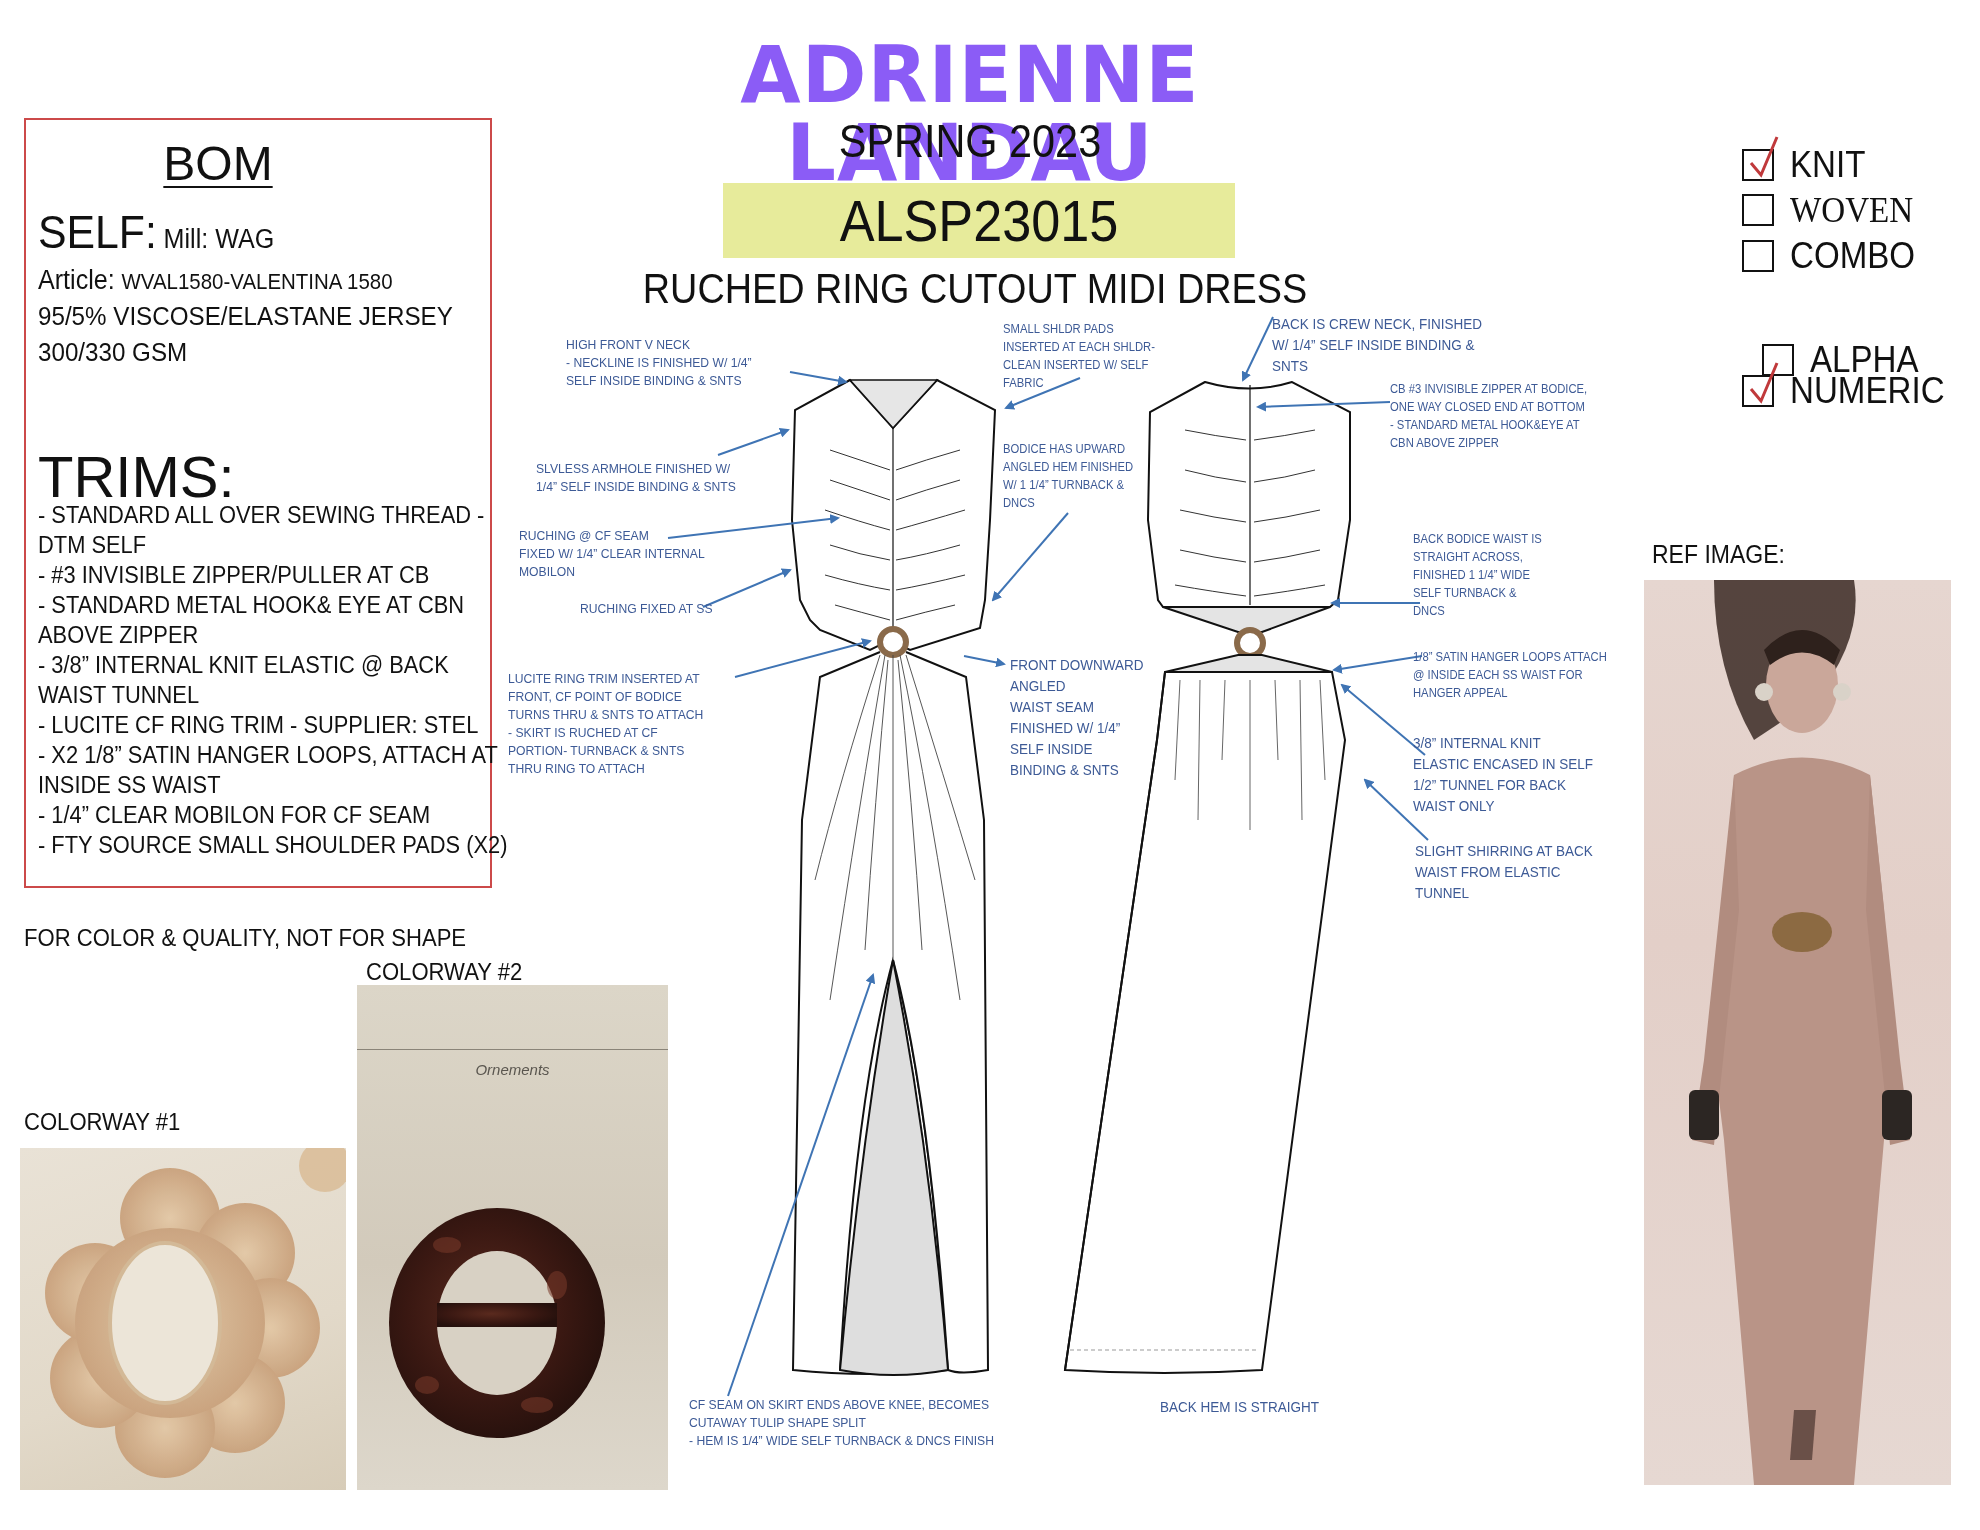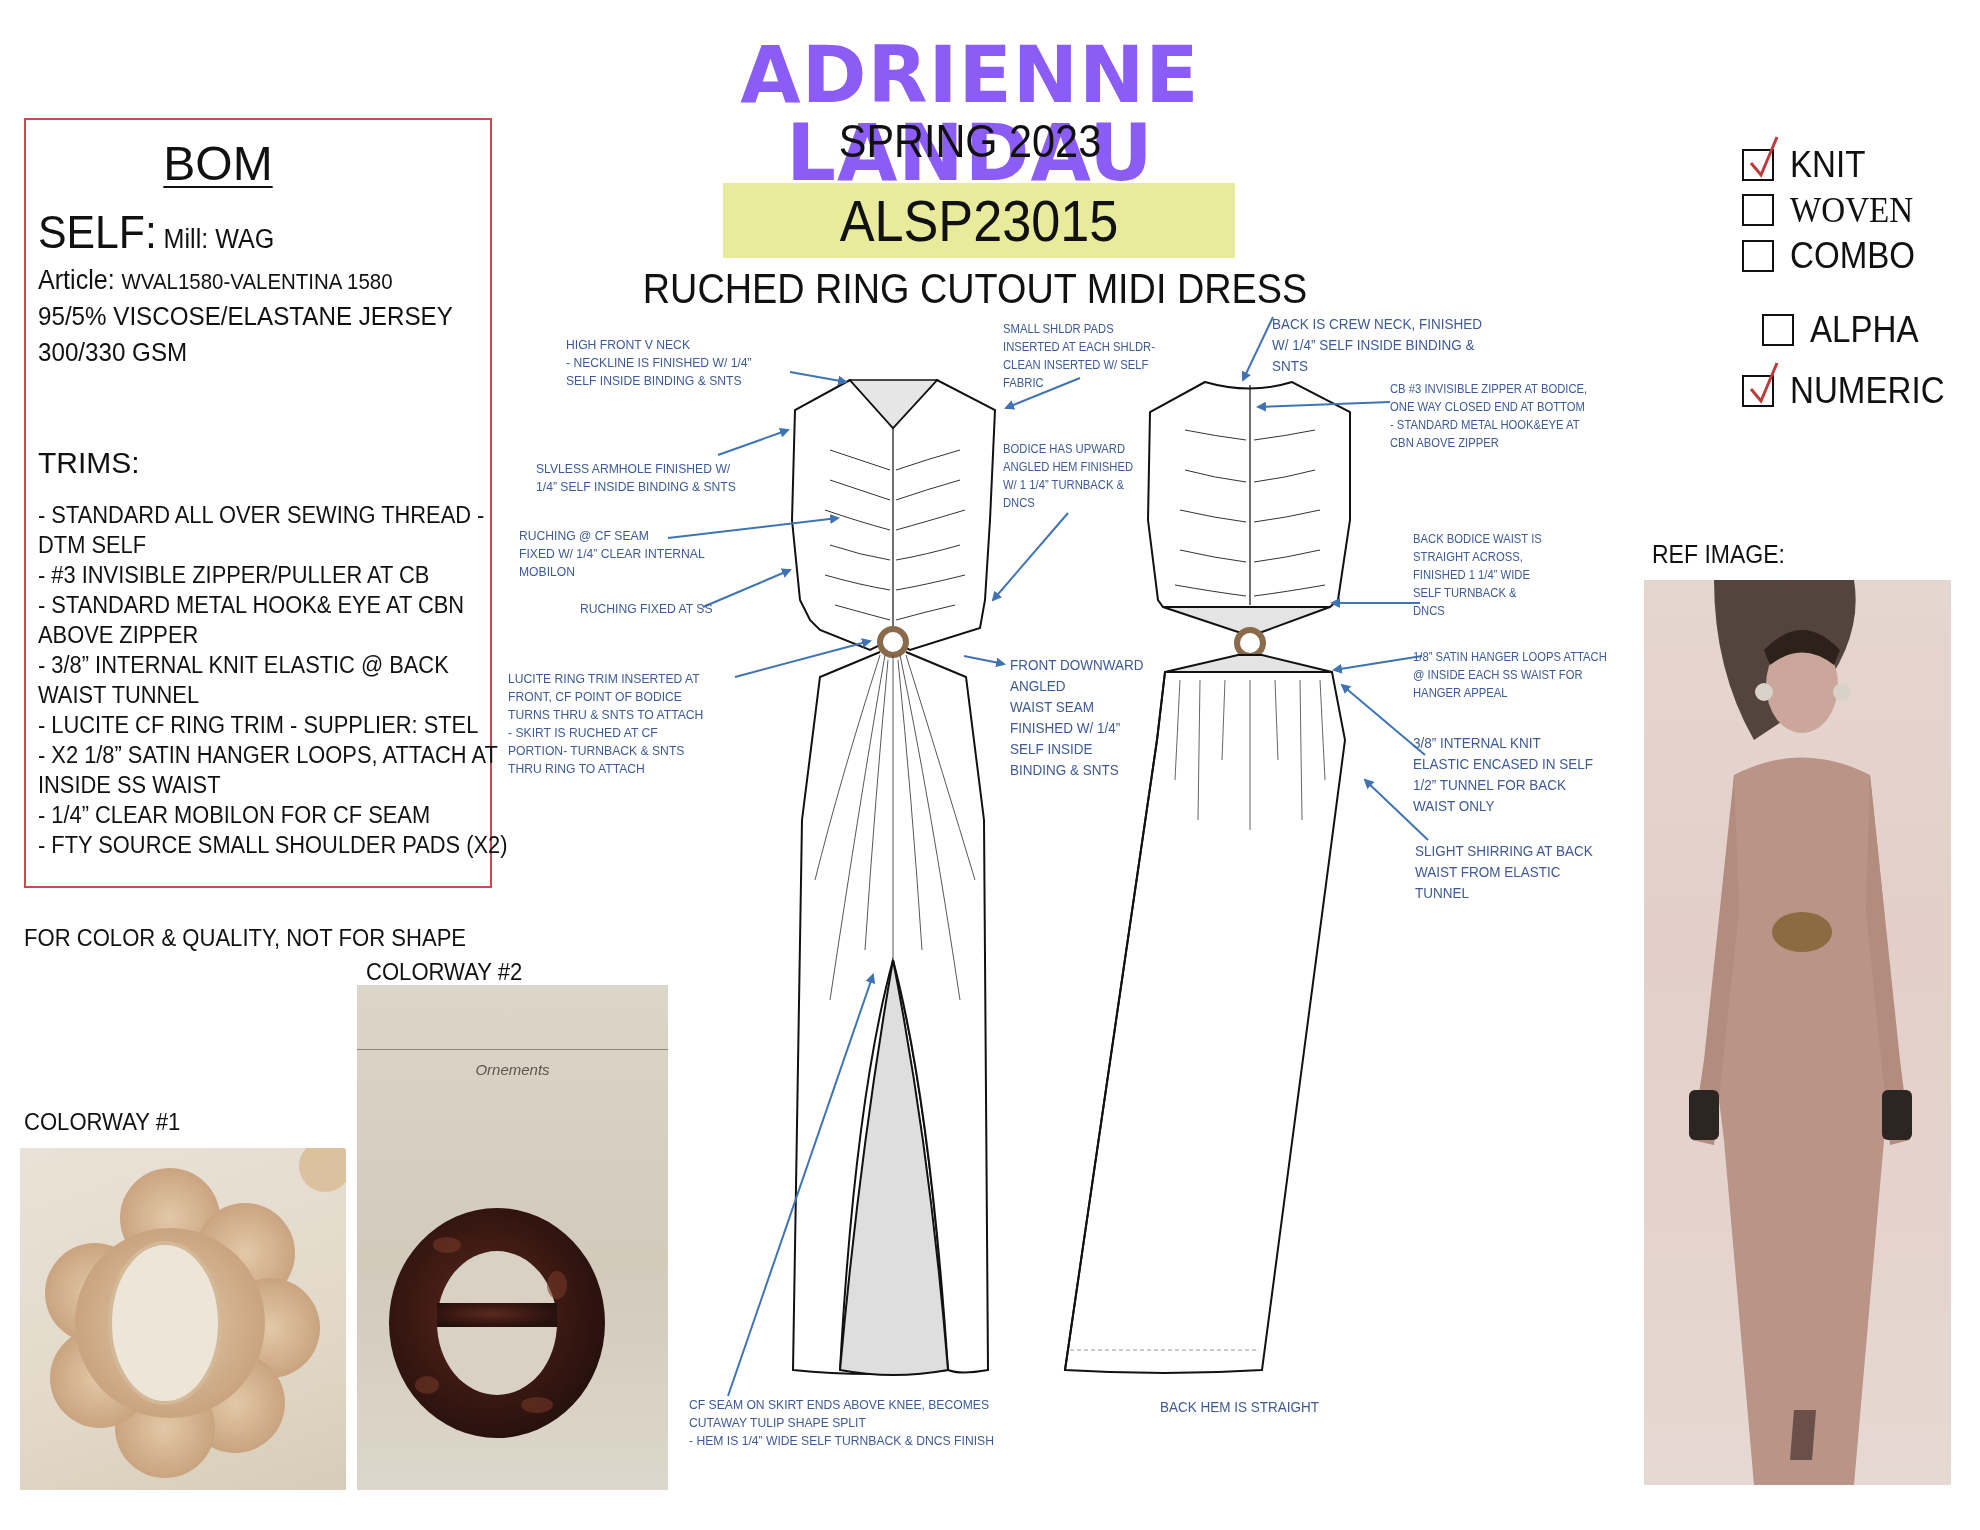--- a/index.html
+++ b/index.html
@@ -16,21 +16,21 @@
 
   
   .bom-box { left: 24px; top: 118px; width: 468px; height: 770px; border: 2px solid #cc4a4a; }
   .bom-title { left: 24px; top: 140px; width: 388px; text-align: center; font-size: 48px; line-height: 1; }
   .bom-title span { text-decoration: underline; text-underline-offset: 6px; text-decoration-thickness: 2px; }
   .bom-line { left: 38px; font-size: 26px; line-height: 36px; white-space: nowrap; transform-origin: left center; transform: scaleX(0.93); }
   .self-head { font-size: 46px; }
   .self-val { font-size: 27px; }
   .article-head { font-size: 27px; }
   .article-val { font-size: 22px; }
-  .trims-title { left: 38px; top: 448px; font-size: 30px; line-height: 1; }
+  .trims-title { left: 38px; top: 448px; font-size: 58px; line-height: 1; }
   .trims-list { left: 38px; top: 500px; width: 450px; font-size: 23px; line-height: 30px; transform-origin: left top; transform: scaleX(0.95); }
   .trims-list div { white-space: nowrap; }
 
   
   .cb-row { display: flex; align-items: center; position: absolute; left: 1742px; height: 40px; }
   .cb-box { width: 32px; height: 32px; border: 2.5px solid #111; position: relative; margin-right: 16px; }
   .cb-box .tick { position: absolute; left: 3px; top: -16px; width: 34px; height: 46px; }
   .cb-label { font-size: 36px; line-height: 1; transform-origin: left center; transform: scaleX(0.92); white-space: nowrap; }
   .note-sm { color: #3d5a96; font-size: 13.5px; line-height: 18px; white-space: nowrap; transform-origin: left top; transform: scaleX(0.9); }
 
@@ -97,21 +97,21 @@
   <span class="cb-label">KNIT</span>
 </div>
 <div class="cb-row" style="top:190px;font-family:Liberation Serif, serif;">
   <div class="cb-box"></div>
   <span class="cb-label">WOVEN</span>
 </div>
 <div class="cb-row" style="top:236px;">
   <div class="cb-box"></div>
   <span class="cb-label">COMBO</span>
 </div>
-<div class="cb-row" style="top:310px;padding-left:20px;">
+<div class="cb-row" style="top:340px;padding-left:20px;">
   <div class="cb-box"></div>
   <span class="cb-label">ALPHA</span>
 </div>
 <div class="cb-row" style="top:371px;">
   <div class="cb-box">
     <svg class="tick" viewBox="0 0 34 46">
         <polyline points="4,28 14,40 30,2" fill="none" stroke="#c0393b" stroke-width="3"></polyline>
       </svg>
   </div>
   <span class="cb-label">NUMERIC</span>

